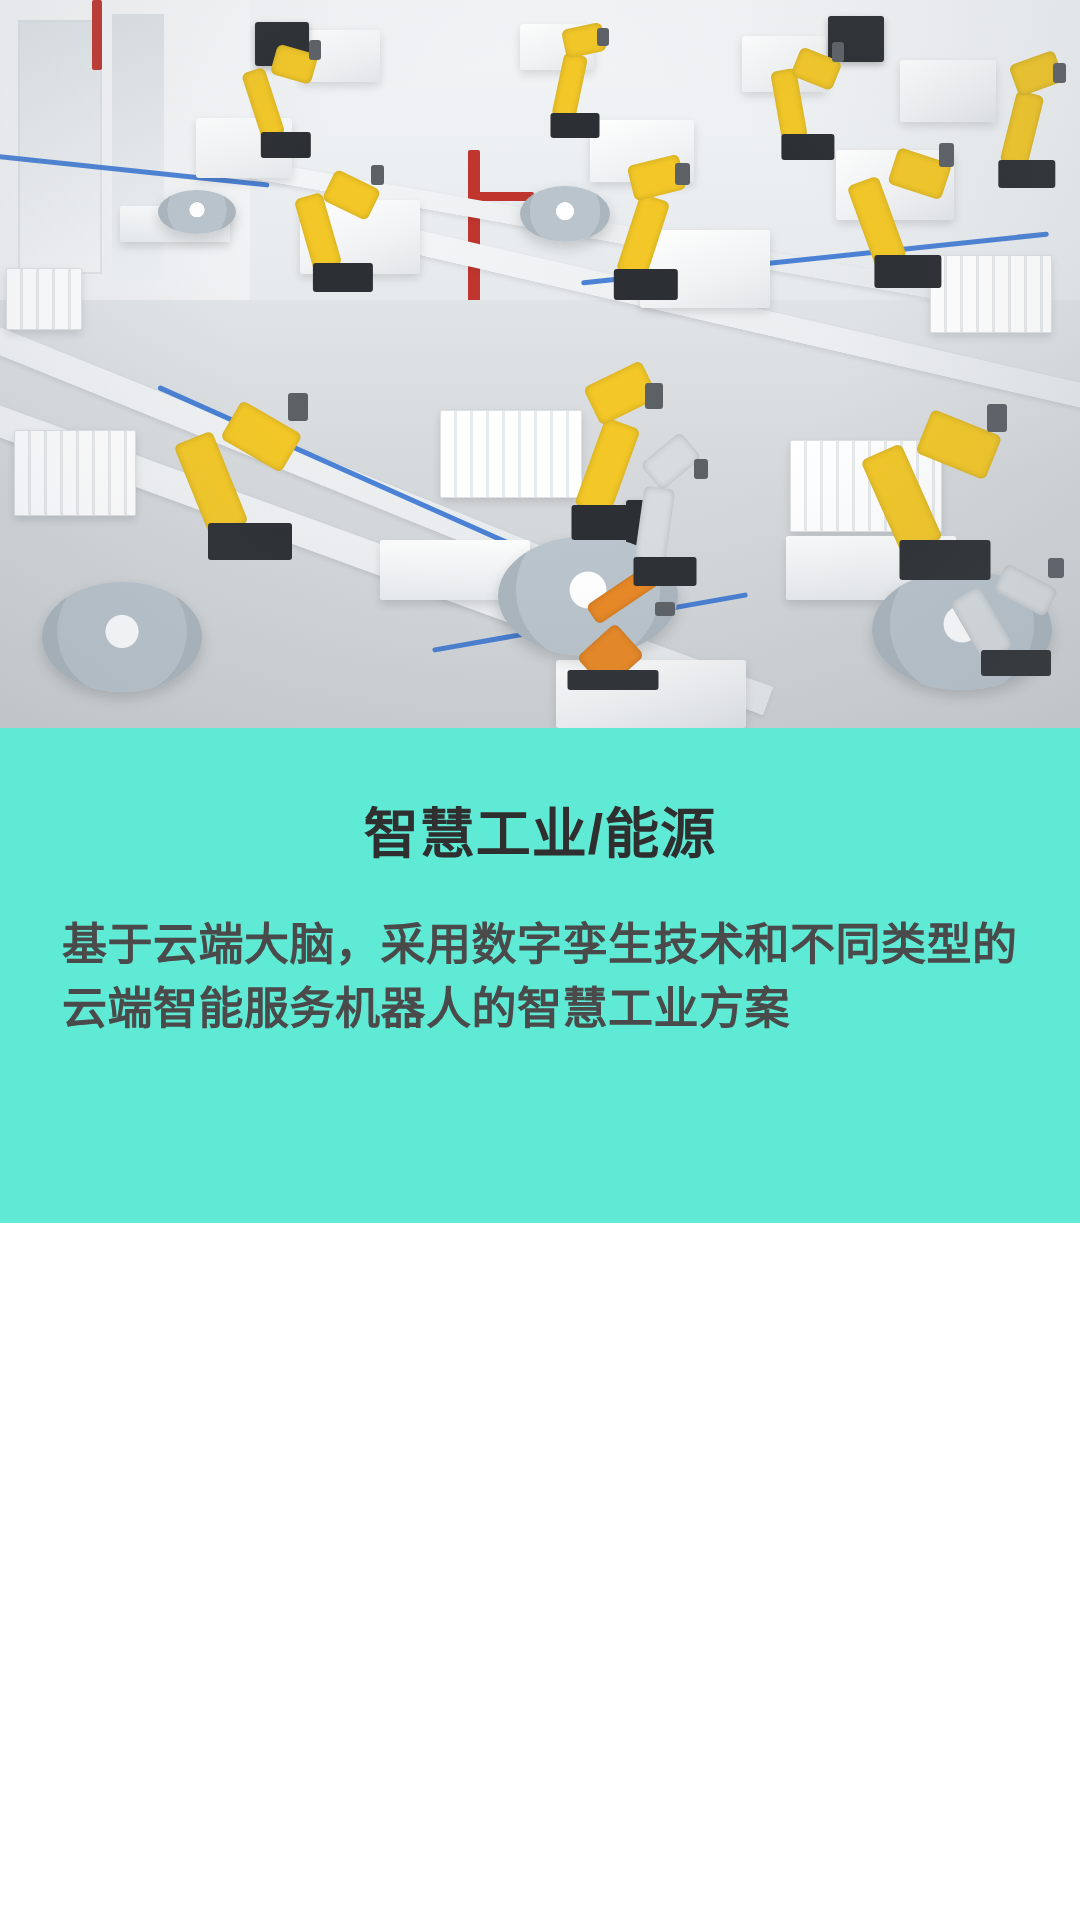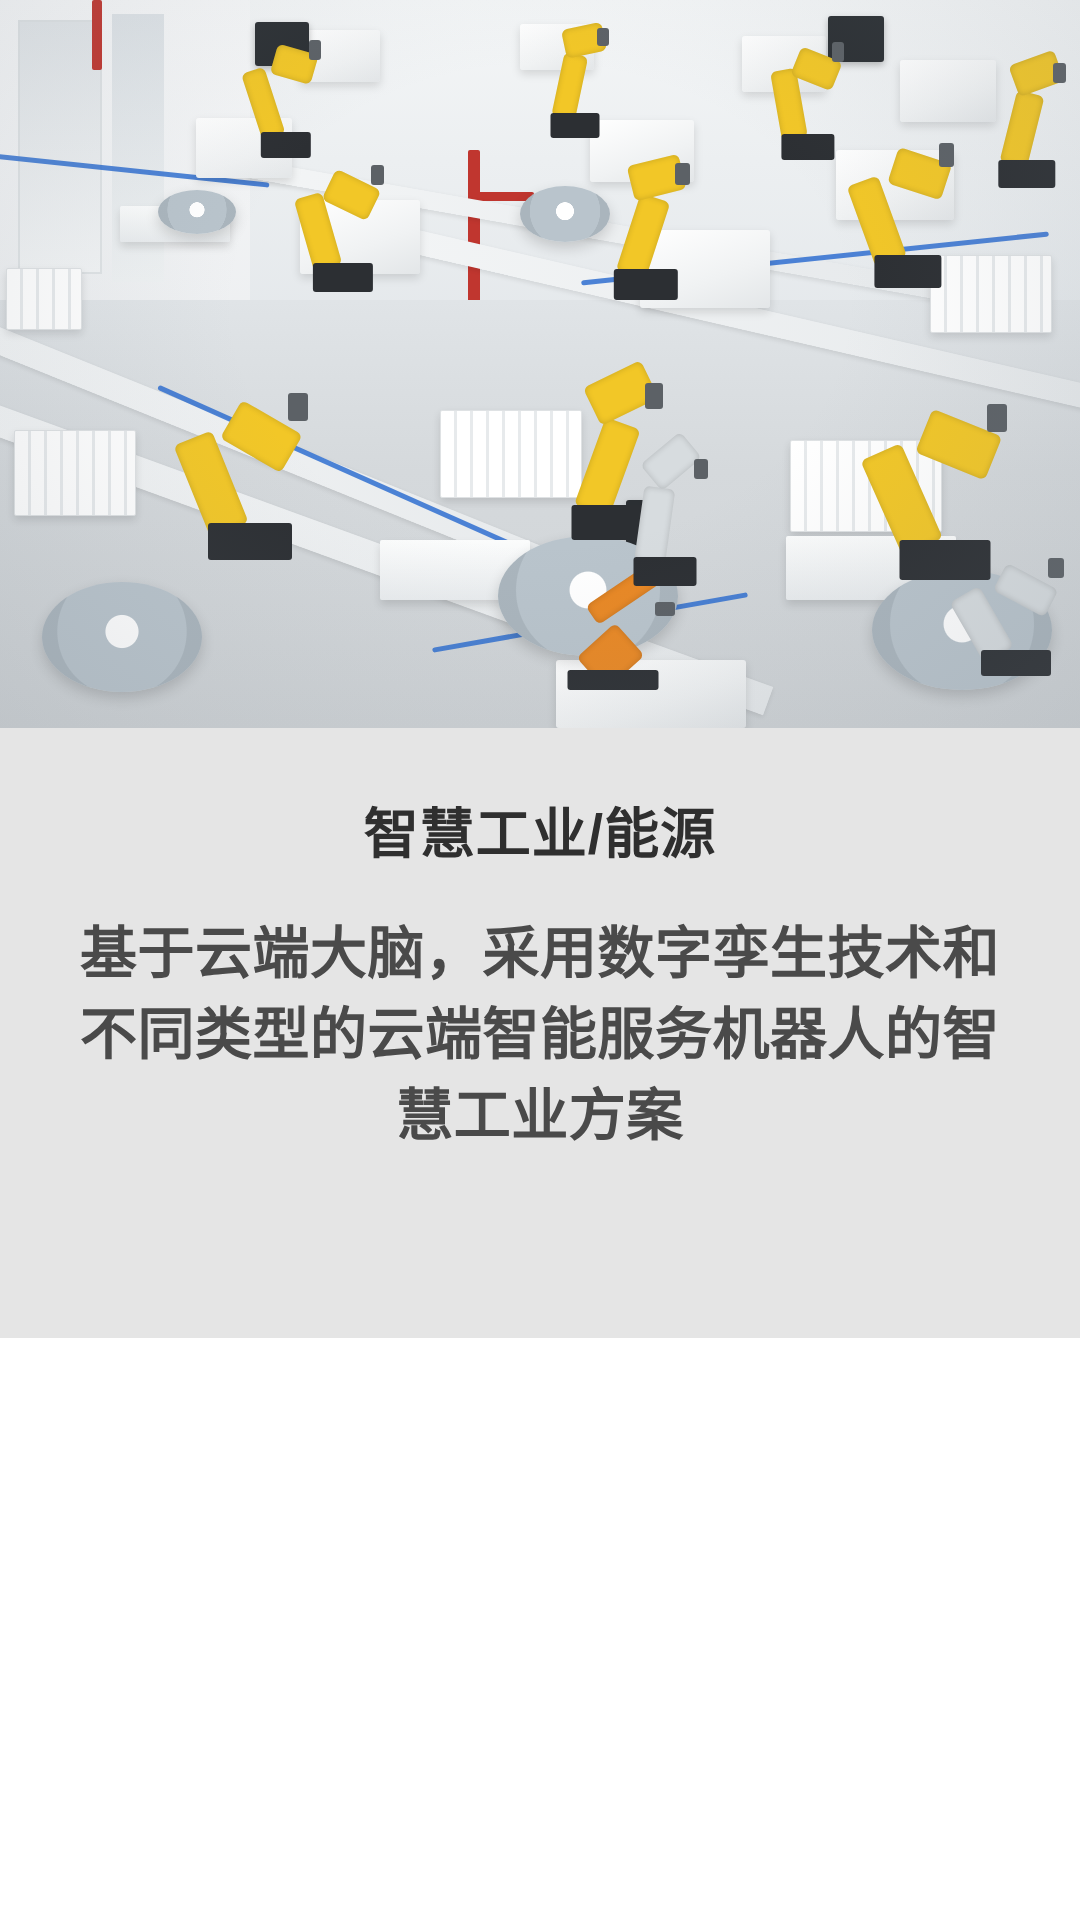--- a/index.html
+++ b/index.html
@@ -161,34 +161,33 @@
   .vignette {
     position: absolute;
     inset: 0;
     background: radial-gradient(ellipse at 50% 42%, rgba(255,255,255,0) 40%, rgba(120,130,140,.18) 100%);
     pointer-events: none;
   }
 
   
   .content {
     padding: 72px 62px 96px 62px;
-    background: #e5e5e5;
+    background: #5eead4;
   }
   .title {
     text-align: center;
     font-size: 55px;
     line-height: 1.25;
     font-weight: 700;
     color: #2f2f2f;
     letter-spacing: 1px;
     margin: 0 0 44px 0;
   }
   .subtitle {
-    text-align: center;
-    font-size: 57px;
+    font-size: 45px;
     line-height: 1.42;
     font-weight: 700;
     color: #4a4a4a;
     margin: 0 0 86px 0;
     letter-spacing: 0.5px;
   }
   .body-text {
     font-size: 33px;
     line-height: 1.78;
     color: #4d4d4d;

